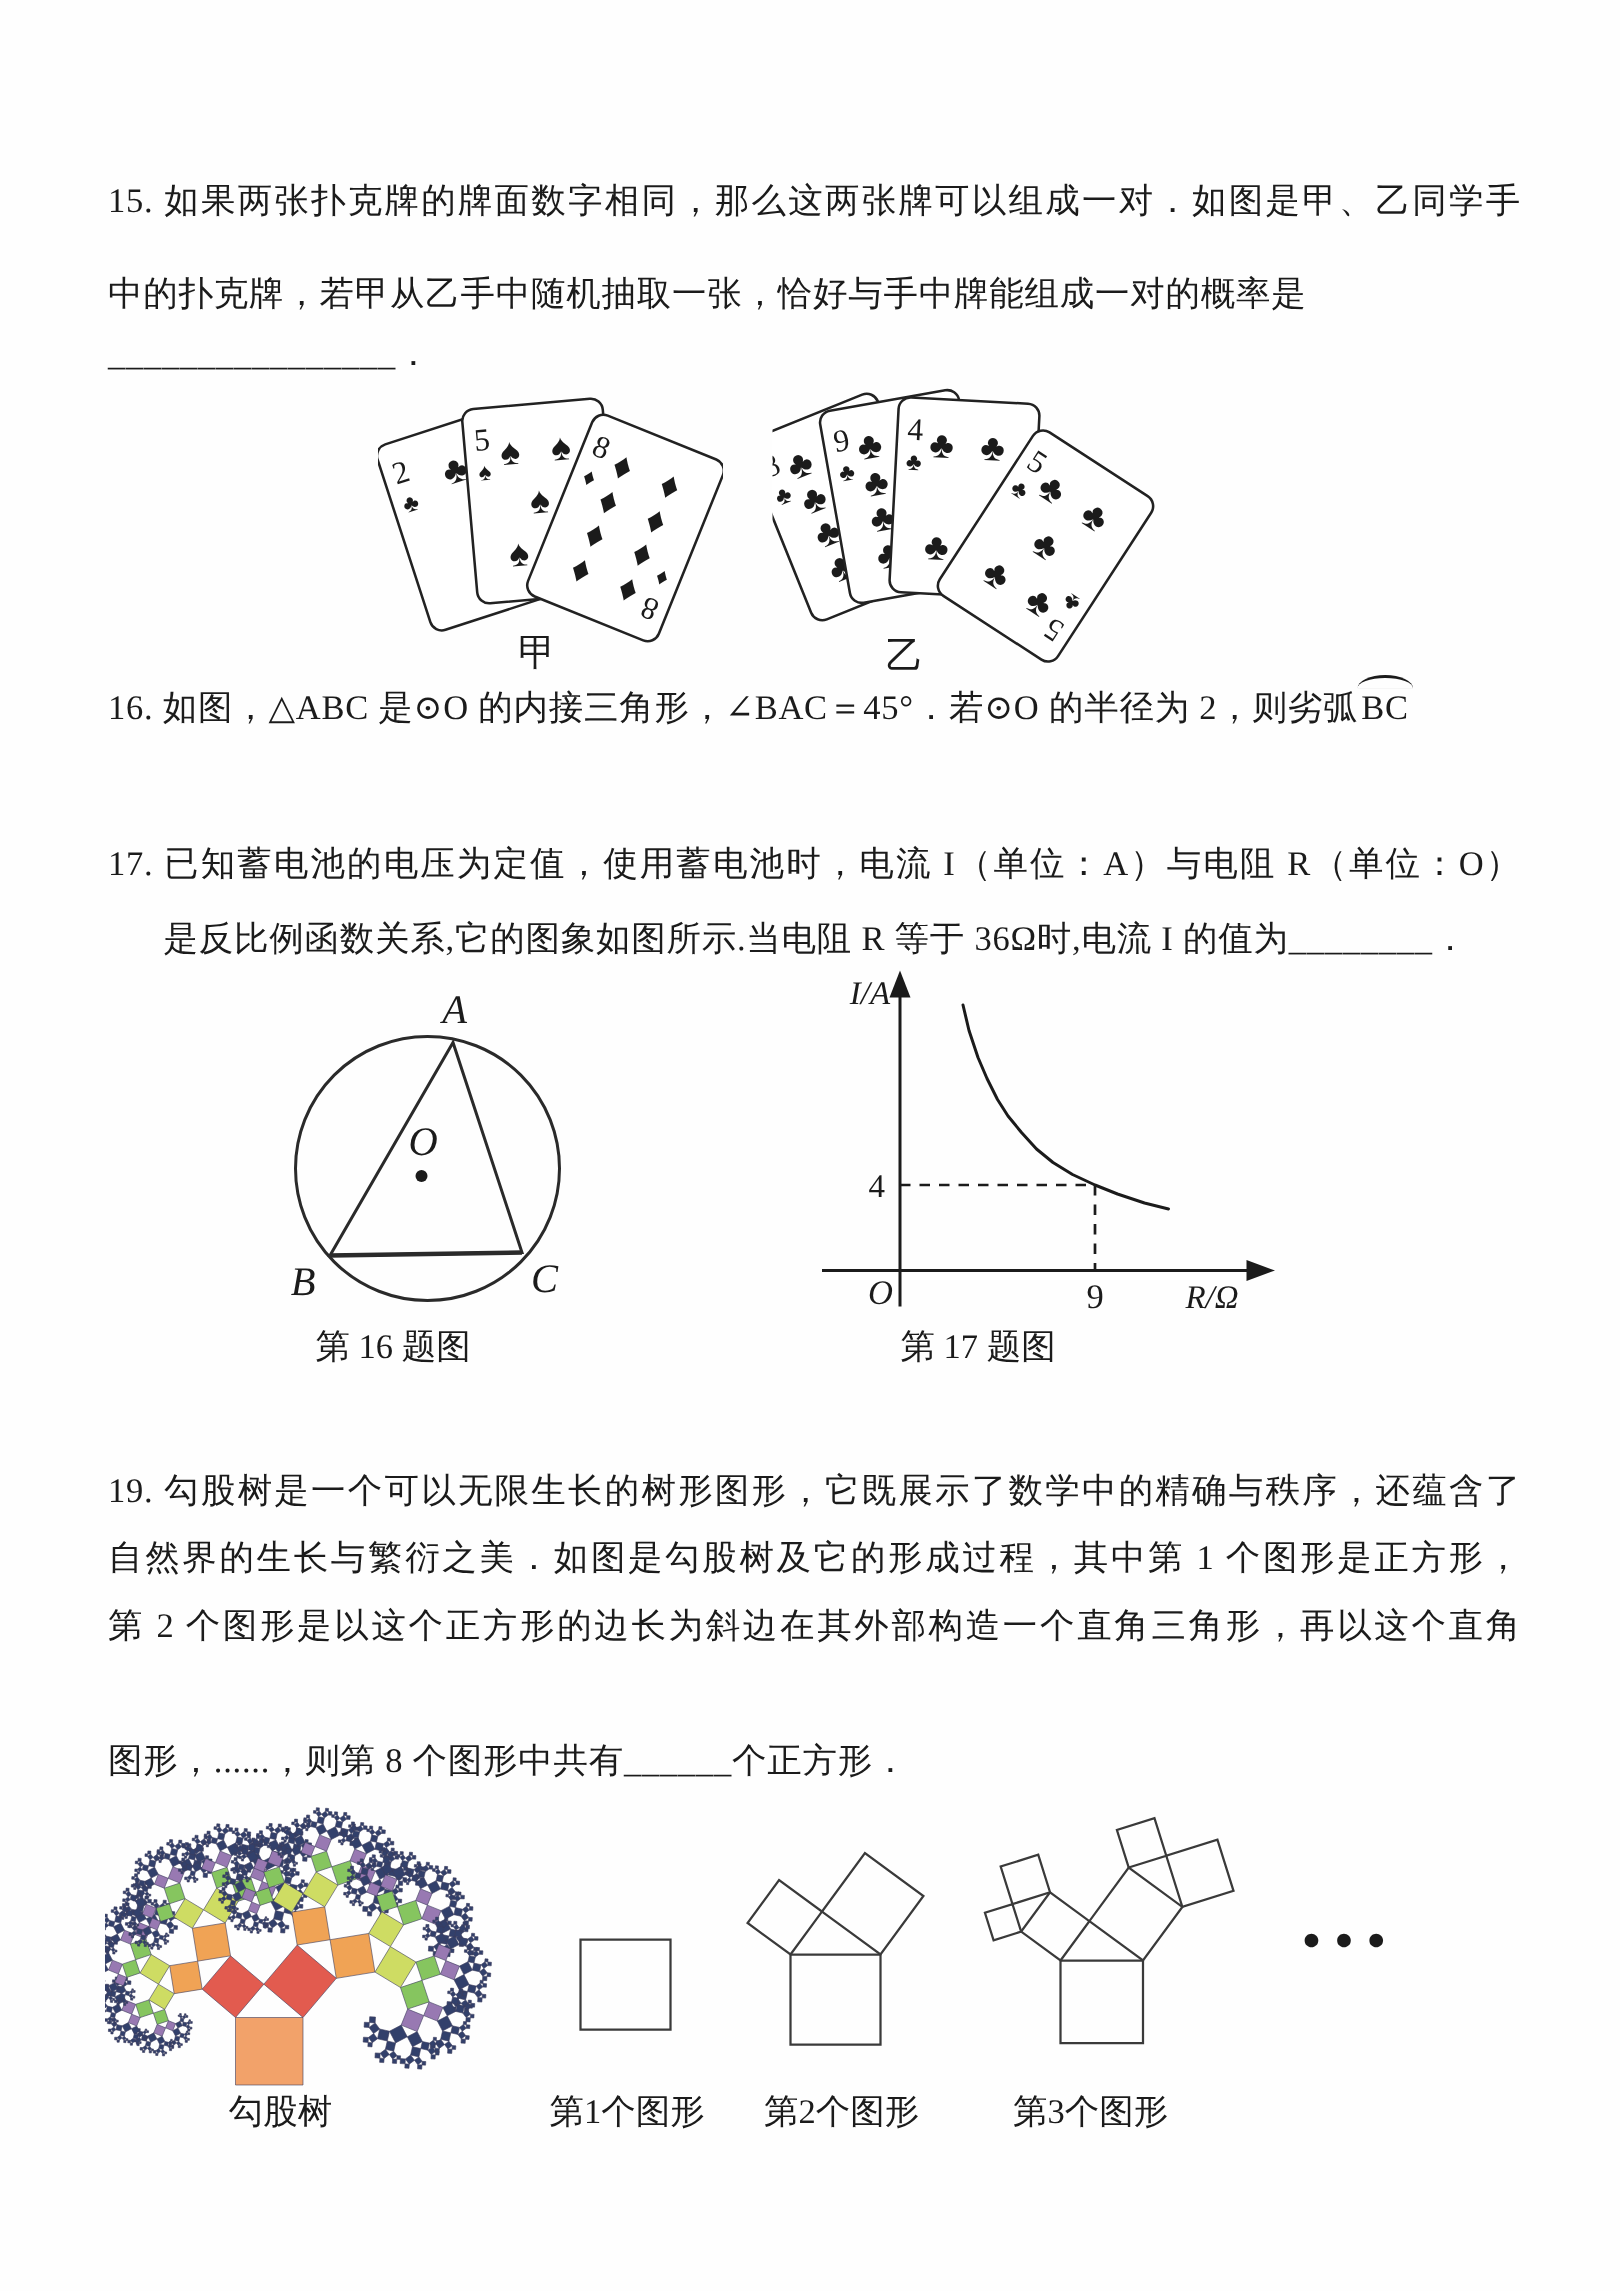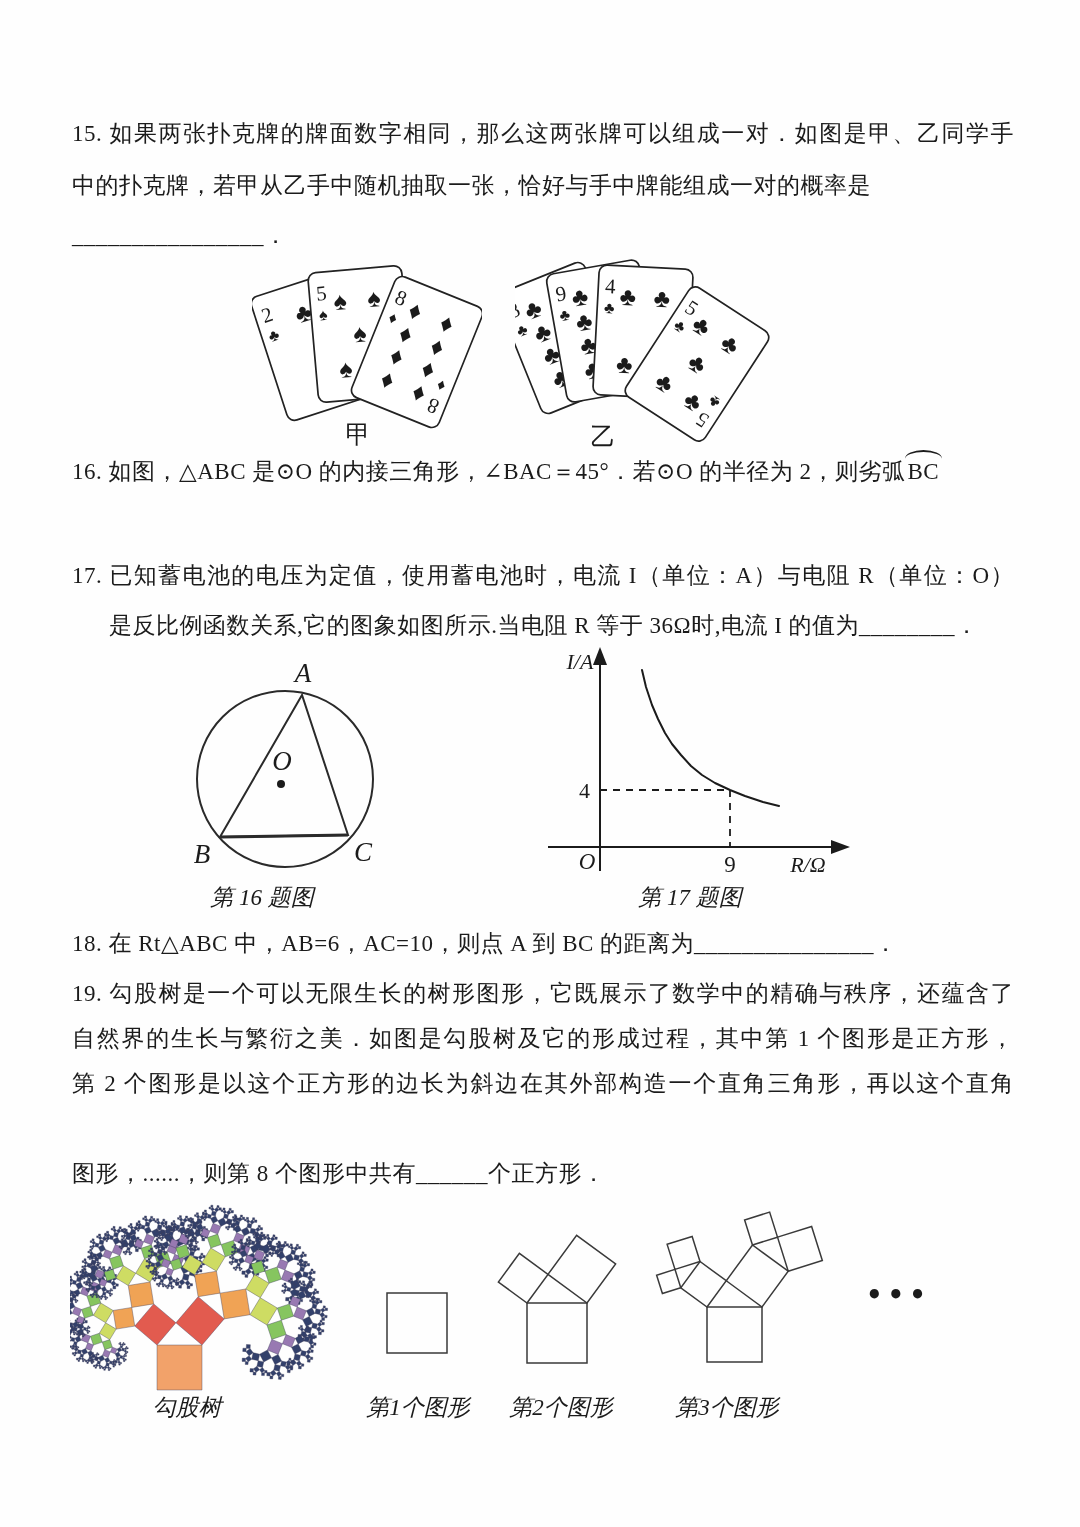--- a/index.html
+++ b/index.html
@@ -13,37 +13,37 @@
   }
   .just{white-space:normal;text-align:justify;text-align-last:justify;}
   .indent{left:97px;width:917px;margin-left:12px;}
   .arc{position:relative;display:inline-block;padding:0 2px;}
   .arc::before{
     content:"";position:absolute;left:-1px;right:-1px;top:-6px;height:7px;
     border-top:2px solid #1b1b1b;border-radius:50% 50% 0 0 / 100% 100% 0 0;
   }
   .figure{position:absolute;}
   .caption{
-    position:absolute;transform:translateX(-50%);font-size:23px;white-space:nowrap;font-style:italic;
+    position:absolute;transform:translateX(-50%);font-size:23px;white-space:nowrap;
   }
   .card-label{position:absolute;transform:translateX(-50%);font-size:25px;}
   .dots{
     position:absolute;font-size:26px;font-weight:bold;letter-spacing:5px;
     font-family:"DejaVu Sans",sans-serif;
   }
   svg text{font-family:"Liberation Serif","DejaVu Serif",serif;fill:#1b1b1b;}
   .mathlabel{font-style:italic;}
 </style>
 </head>
 <body>
 
 <div class="page">
 
   <div class="tline just" style="top:118px">15. 如果两张扑克牌的牌面数字相同，那么这两张牌可以组成一对．如图是甲、乙同学手</div>
-  <div class="tline" style="top:170px">中的扑克牌，若甲从乙手中随机抽取一张，恰好与手中牌能组成一对的概率是</div>
+  <div class="tline" style="top:180px">中的扑克牌，若甲从乙手中随机抽取一张，恰好与手中牌能组成一对的概率是</div>
   <div class="tline" style="top:220px">________________．</div>
 
   <svg id="cards-jia" class="figure" style="left:252px;top:246px" width="230" height="200" viewBox="0 0 230 200">
       <g transform="translate(62,100) rotate(-18)">
         <rect x="-47" y="-65" width="94" height="130" rx="8" fill="#ffffff" stroke="#222222" stroke-width="1.7"></rect>
         <text x="-35" y="-37" font-size="21" text-anchor="middle" fill="#1b1b1b">2</text>
         <text x="-35" y="-17" font-size="16" text-anchor="middle" fill="#1b1b1b">♣</text>
         <g transform="rotate(180)">
           <text x="-35" y="-37" font-size="21" text-anchor="middle" fill="#1b1b1b">2</text>
           <text x="-35" y="-17" font-size="16" text-anchor="middle" fill="#1b1b1b">♣</text>
@@ -175,23 +175,22 @@
     <polygon points="310,202 291,195 291,209" fill="#1b1b1b"></polygon>
     <polyline points="102,25 106,42 112,60 118,74 125,88 132,99 141,110 151,121 162,130 175,138 190,145 205,151 223,157 239,161" fill="none" stroke="#1b1b1b" stroke-width="2" stroke-linejoin="round" stroke-linecap="round"></polyline>
     <line x1="60" y1="145" x2="190" y2="145" stroke="#1b1b1b" stroke-width="1.8" stroke-dasharray="7,6"></line>
     <line x1="190" y1="145" x2="190" y2="202" stroke="#1b1b1b" stroke-width="1.8" stroke-dasharray="7,6"></line>
     <text x="40" y="24" font-size="22" text-anchor="middle" class="mathlabel">I/A</text>
     <text x="50" y="153" font-size="22" text-anchor="end">4</text>
     <text x="47" y="224" font-size="23" text-anchor="middle" class="mathlabel">O</text>
     <text x="190" y="227" font-size="23" text-anchor="middle">9</text>
     <text x="268" y="227" font-size="22" text-anchor="middle" class="mathlabel">R/Ω</text>
   </svg>
-  <div class="caption" style="left:690px;top:882px">第 17 题图</div>
-
-  <div class="tline" style="top:928px">18. 在 Rt△ABC 中，AB=6，AC=10，则点 A 到 BC 的距离为_______________．</div>
+  <div class="caption" style="left:652px;top:882px">第 17 题图</div>
+
 
   <div class="tline just" style="top:978px">19. 勾股树是一个可以无限生长的树形图形，它既展示了数学中的精确与秩序，还蕴含了</div>
   <div class="tline just" style="top:1023px">自然界的生长与繁衍之美．如图是勾股树及它的形成过程，其中第 1 个图形是正方形，</div>
   <div class="tline just" style="top:1068px">第 2 个图形是以这个正方形的边长为斜边在其外部构造一个直角三角形，再以这个直角</div>
   <div class="tline" style="top:1158px">图形，......，则第 8 个图形中共有______个正方形．</div>
 
   <svg id="pytree" class="figure" style="left:70px;top:1198px" width="272" height="196" viewBox="0 0 272 196">
       <polygon points="87,192 132,192 132,147 87,147" fill="#F2A26A" stroke="#3c3c5c" stroke-width="0.4"></polygon>
       <polygon points="87,147 105.9,124.78986717734448 83.68986717734448,105.88986717734447 64.78986717734448,128.1" fill="#E25B4F" stroke="#3c3c5c" stroke-width="0.4"></polygon>
       <polygon points="64.78986717734448,128.1 61.765867177344475,109.44348842896935 43.10935560631383,112.46748842896935 46.13335560631383,131.124" fill="#F0A355" stroke="#3c3c5c" stroke-width="0.4"></polygon>

